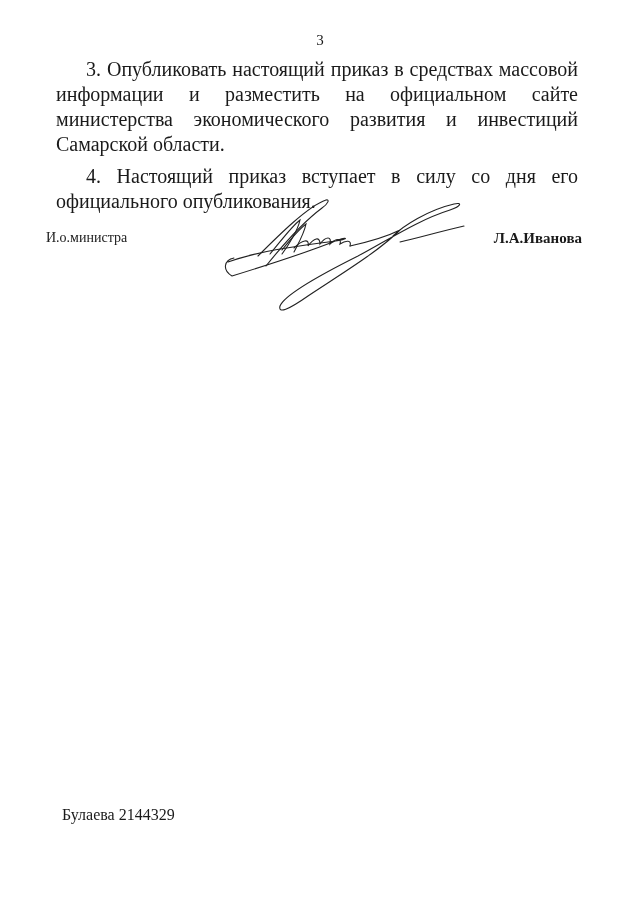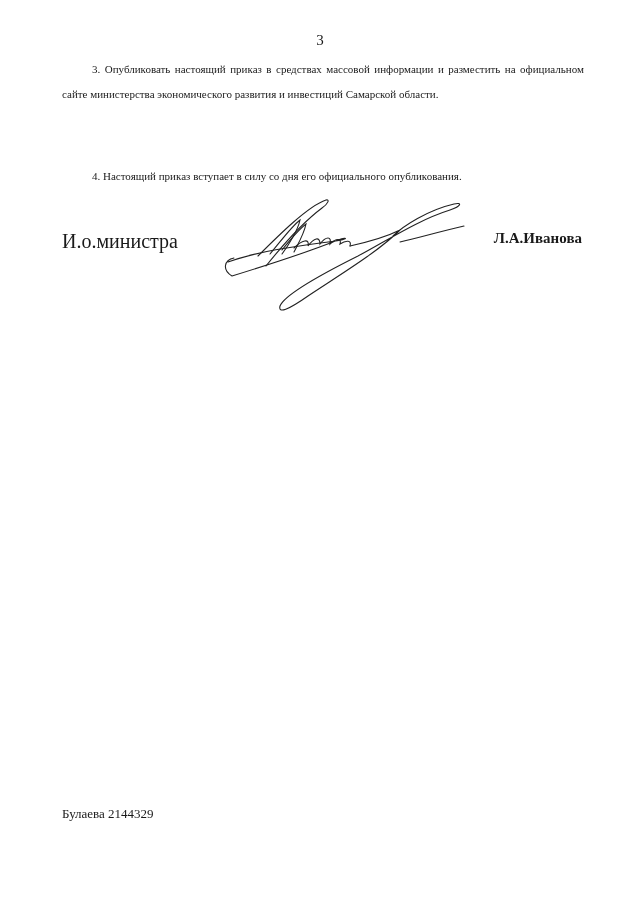--- a/index.html
+++ b/index.html
@@ -6,38 +6,38 @@
     body {
       width: 640px; height: 903px; position: relative; overflow: hidden;
       font-family: "Liberation Serif", "DejaVu Serif", serif;
       color: #1a1a1a;
     }
     .page-number {
       position: absolute; top: 32px; left: 0; width: 640px;
       text-align: center; font-size: 15px;
     }
     .para {
-      position: absolute; left: 62px; width: 522px;
-      font-size: 11px; line-height: 25px;
+      position: absolute; left: 56px; width: 522px;
+      font-size: 20px; line-height: 25px;
       text-align: justify; text-align-last: left;
     }
     .para .indent { display: inline-block; width: 30px; }
     .p3 { top: 57px; }
     .p4 { top: 135px; margin-top: 29px; }
     .sig-title {
-      position: absolute; top: 230px; left: 62px; font-size: 20px;
+      position: absolute; top: 230px; left: 46px; font-size: 14px;
     }
     .sig-name {
       position: absolute; top: 230px; right: 58px; font-size: 15px; font-weight: bold;
     }
     .signature {
       position: absolute; left: 218px; top: 196px; width: 250px; height: 118px;
     }
     .footer {
-      position: absolute; top: 806px; left: 62px; font-size: 13px;
+      position: absolute; top: 806px; left: 62px; font-size: 16px;
     }
   </style>
 </head>
 <body>
 
 <div>
   <div class="page-number">3</div>
 
   <div class="para p3">
     <span class="indent"></span><span>3.</span> <span>Опубликовать настоящий приказ в средствах массовой информации и разместить на официальном сайте министерства экономического развития и инвестиций Самарской области.</span>

